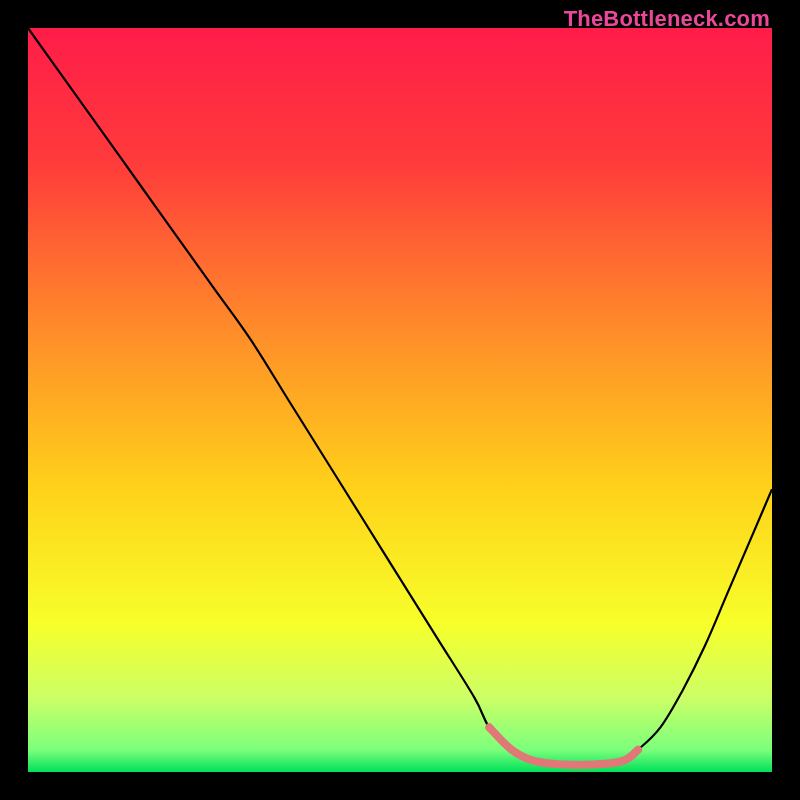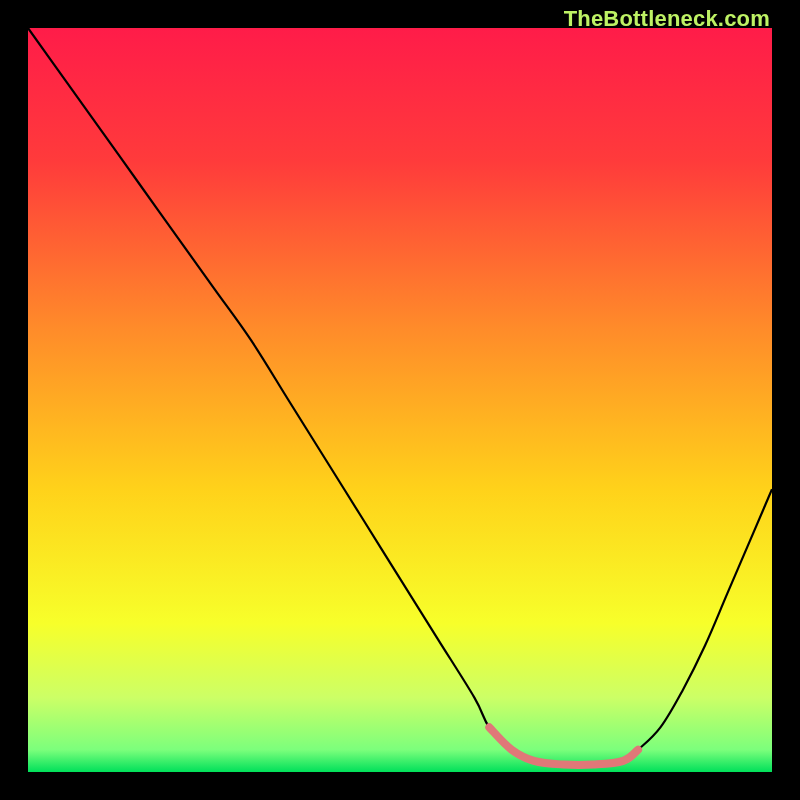--- a/index.html
+++ b/index.html
@@ -18,21 +18,21 @@
     height: 744px;
     background: #000;
   }
   .watermark {
     position: absolute;
     top: 6px;
     right: 30px;
     font-family: Arial, Helvetica, sans-serif;
     font-size: 22px;
     font-weight: bold;
-    color: #bef264;
+    color: #ec4899;
     letter-spacing: 0.2px;
   }
   svg {
     display: block;
   }
 </style>
 </head>
 <body>
 
 <div class="frame">

